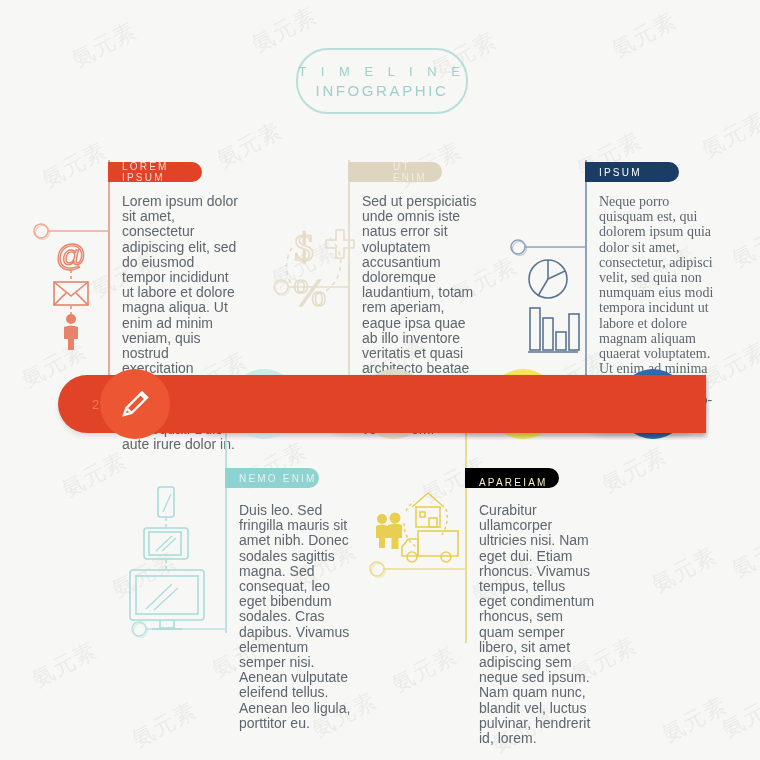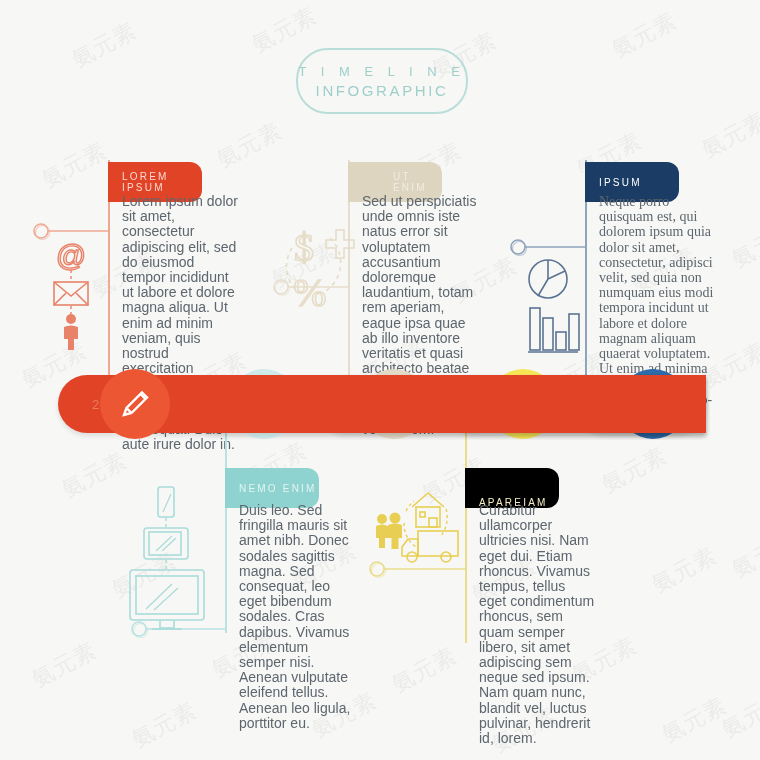--- a/index.html
+++ b/index.html
@@ -45,21 +45,21 @@
   .knob{
     position:absolute;top:-6px;width:70px;height:70px;border-radius:50%;
     display:flex;align-items:center;justify-content:center;
   }
   .knob svg{display:block;}
 
   
   .panel{position:absolute;}
   .panel .vrule{position:absolute;left:0;top:0;width:2px;}
   .panel .tab{
-    position:absolute;left:0;height:40px;border-radius:0 12px 12px 0;
+    position:absolute;left:0;height:20px;border-radius:0 12px 12px 0;
     display:flex;align-items:center;padding-left:14px;box-sizing:border-box;
     font-size:10px;letter-spacing:2.2px;color:#ffffff;
   }
   .panel .body{
     position:absolute;left:14px;width:116px;
     font-size:14px;line-height:15.2px;color:#5d666e;
     font-family:"Liberation Sans", sans-serif;
   }
 </style>
 </head>

